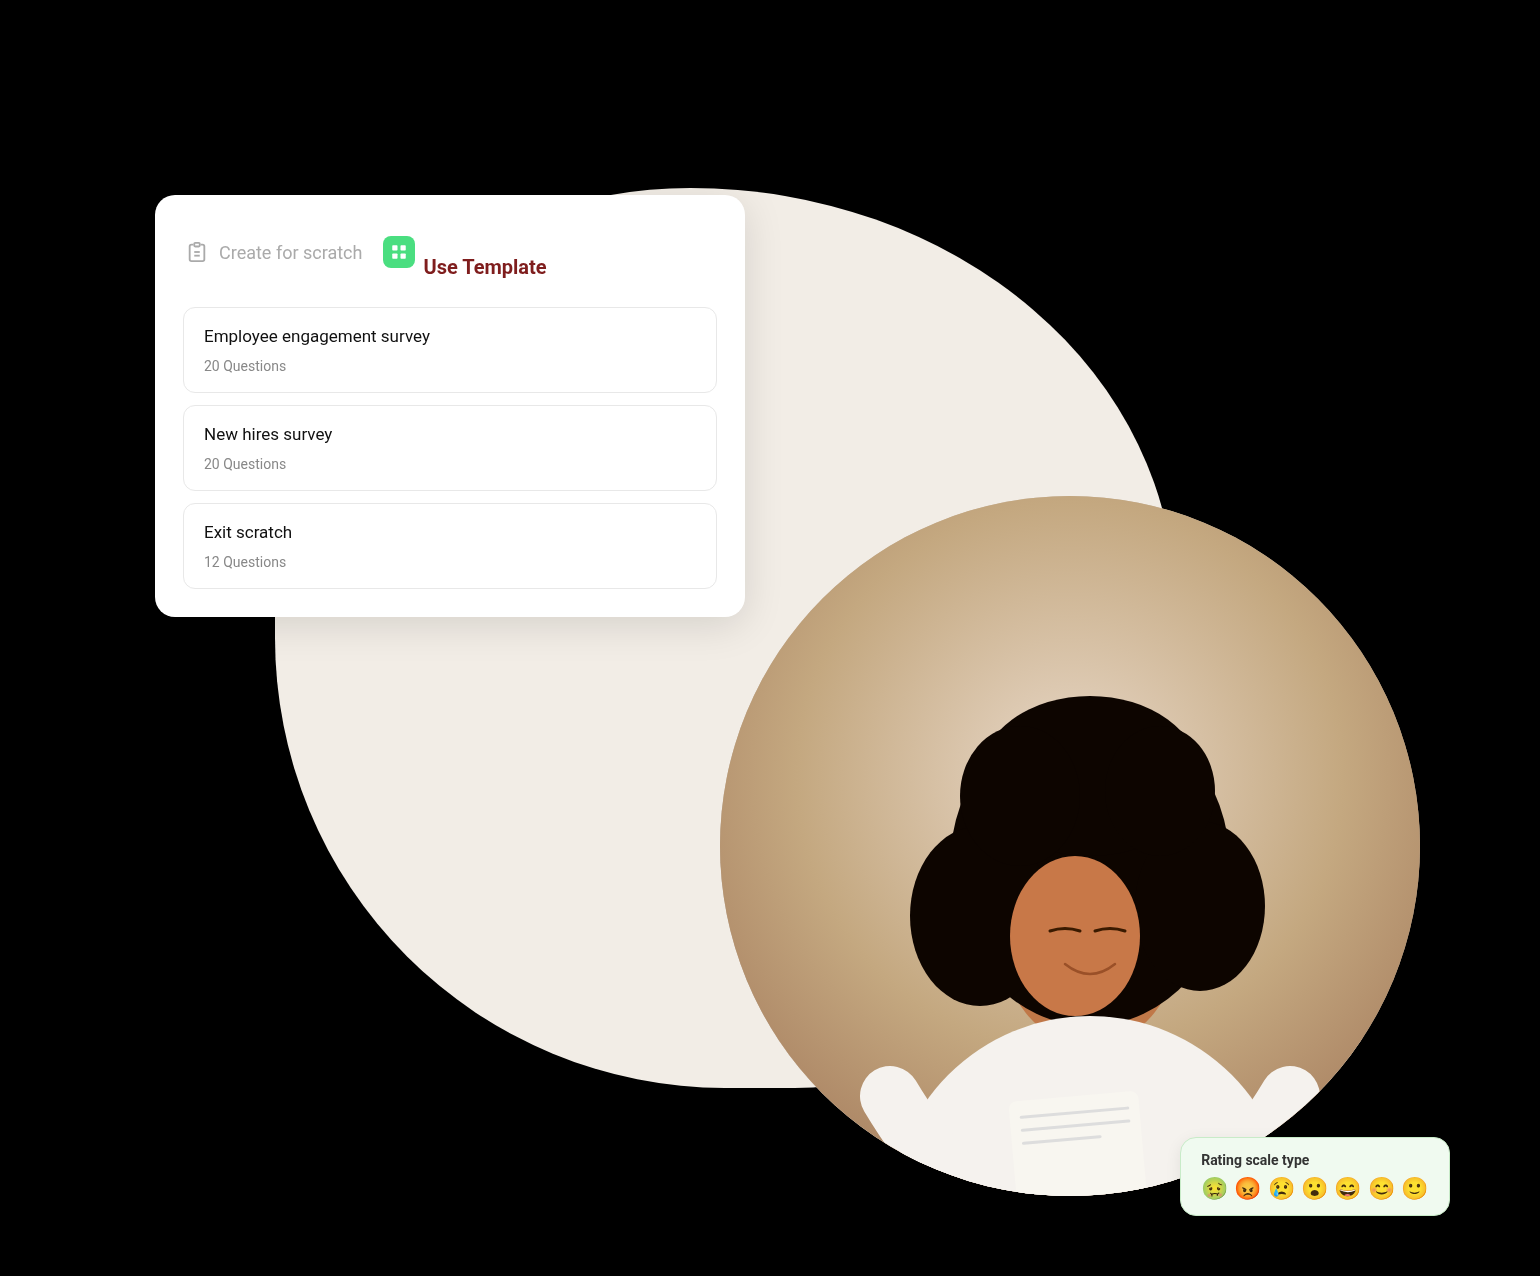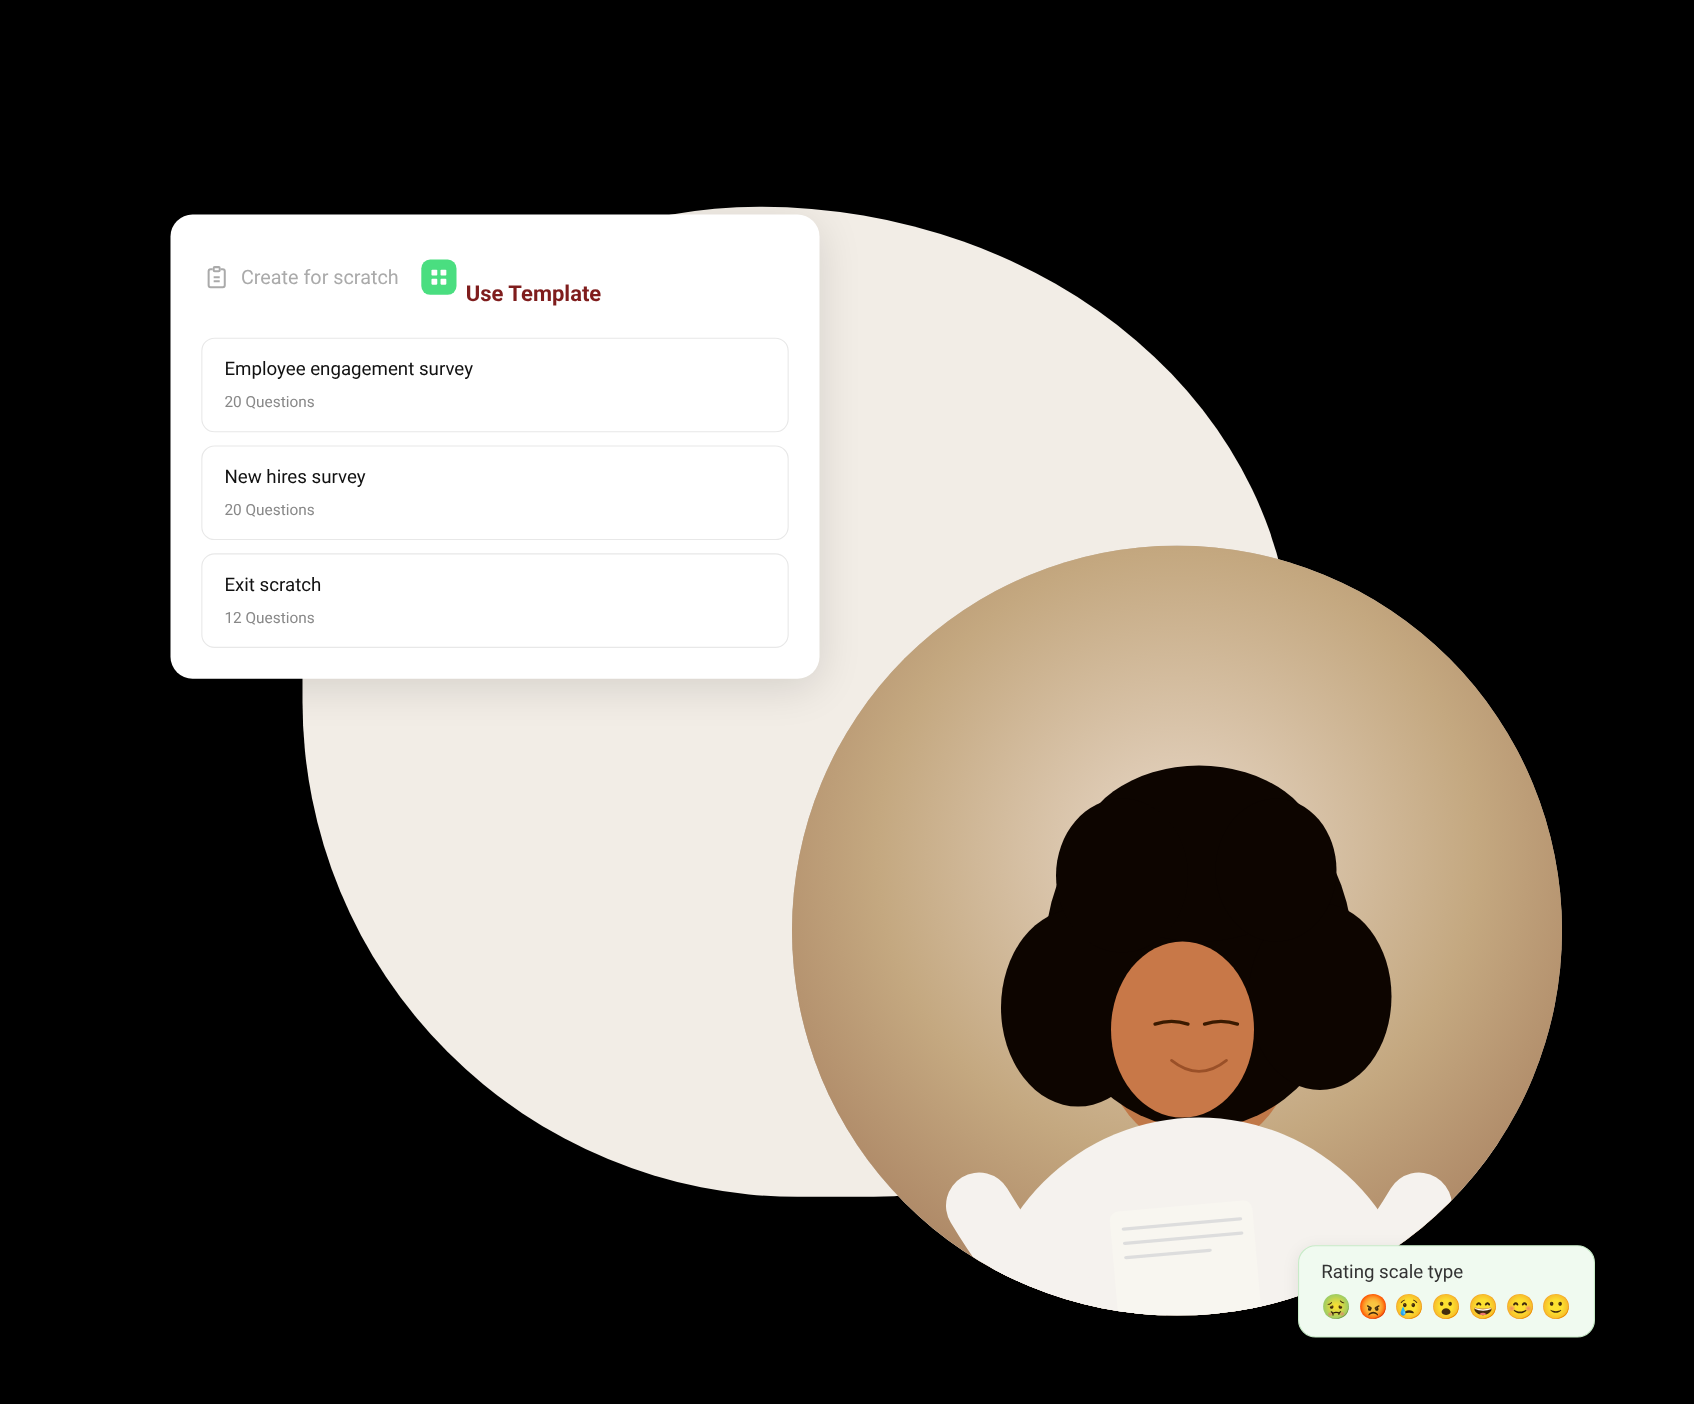--- a/index.html
+++ b/index.html
@@ -141,23 +141,23 @@
       bottom: 60px;
       background: #f0faf0;
       border: 1.5px solid #c8ebc8;
       border-radius: 16px;
       padding: 14px 20px;
       z-index: 20;
       box-shadow: 0 4px 16px rgba(0,0,0,0.08);
     }
 
     .rating-badge-title {
-      font-size: 17px;
+      font-size: 14px;
       color: #333;
-      font-weight: 400;
+      font-weight: 700;
       margin-bottom: 8px;
     }
 
     .emoji-row {
       display: flex;
       gap: 6px;
       font-size: 22px;
     }
   </style>
 </head>

